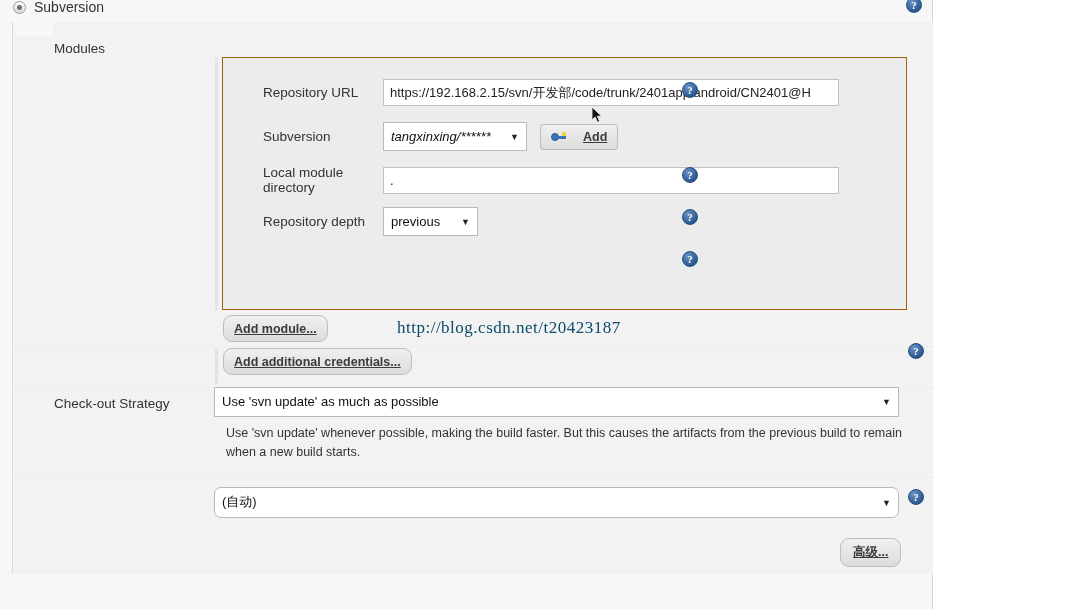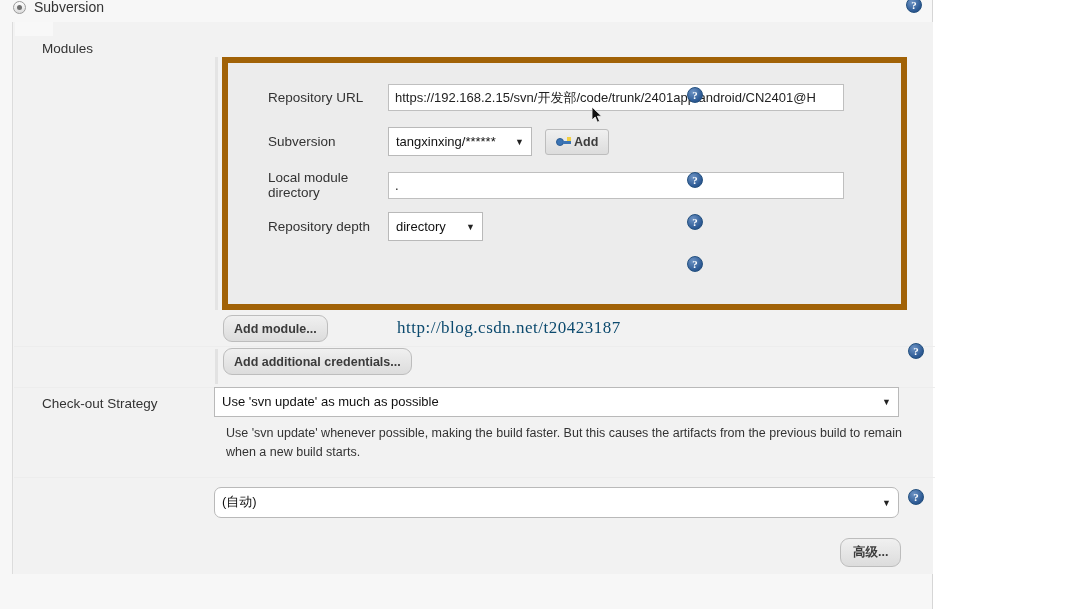--- a/index.html
+++ b/index.html
@@ -81,42 +81,42 @@
   }
 
   
   .row {
     position: absolute;
     left: 0;
     display: flex;
   }
   .row-label {
     width: 200px;
-    padding-left: 28px;
+    padding-left: 40px;
     box-sizing: border-box;
     font-size: 13.5px;
     color: #333;
     line-height: 1.3;
   }
   .row-label.cjk { font-size: 13.5px; }
 
   
   .tick {
     position: absolute;
     width: 3px;
     background: #e2e2e2;
   }
 
   
   .modules-box {
     position: absolute;
     left: 208px; top: 35px;
     width: 685px; height: 253px;
     background: #ececec;
-    border: 6px solid #a16207;
+    border: 1px solid #a16207;
     box-sizing: border-box;
   }
   .modules-sep {
     position: absolute;
     left: 201px; top: 35px;
     width: 3px; height: 253px;
     background: #e4e4e4;
   }
 
   .field-row {
@@ -167,32 +167,33 @@
     right: 7px; top: 50%;
     transform: translateY(-50%);
     font-size: 9px;
     color: #222;
     line-height: 1;
   }
 
   .btn {
     display: inline-flex;
     align-items: center;
-    gap: 2px;
+    gap: 16px;
     height: 26px;
     padding: 0 10px;
     background: linear-gradient(#f0f0f0, #dcdcdc);
     border: 1px solid #bdbdbd;
     border-radius: 3px;
     box-sizing: border-box;
     font-size: 12.5px;
     font-weight: bold;
     color: #3b3b3b;
     white-space: nowrap;
     cursor: default;
+    text-decoration: underline;
   }
   .btn.plain { font-weight: bold; border-radius: 9px; }
 
   
   .key-icon { position: relative; width: 16px; height: 12px; flex: none; }
   .key-icon .bow {
     position: absolute; left: 0; top: 2px;
     width: 8px; height: 8px; border-radius: 50%;
     background: #3b74b5;
     border: 1px solid #2d5d94;
@@ -303,21 +304,21 @@
         <div class="modules-box">
 
           <div class="field-row" style="top:21px; width:100%;">
             <div class="field-label">Repository URL</div>
             <div class="text-input url-val" style="width:456px;">https://192.168.2.15/svn/开发部/code/trunk/2401app/android/CN2401@H</div>
           </div>
           <div class="help" style="left:459px; top:24px;">?</div>
 
           <div class="field-row" style="top:64px; width:100%;">
             <div class="field-label">Subversion</div>
-            <div class="select" style="width:144px;">
+            <div class="select" style="width:144px;font-style:italic;">
               <span>tangxinxing/******</span>
               <span class="caret">▼</span>
             </div>
             <div class="btn" style="margin-left:13px;">
               <span class="key-icon">
                 <span class="bow"></span>
                   <span class="shaft"></span>
                   <span class="tooth"></span>
               </span>
               <span>Add</span>
@@ -326,21 +327,21 @@
 
           <div class="field-row" style="top:107px; width:100%;">
             <div class="field-label">Local module directory</div>
             <div class="text-input" style="width:456px;">.</div>
           </div>
           <div class="help" style="left:459px; top:109px;">?</div>
 
           <div class="field-row" style="top:149px; width:100%;">
             <div class="field-label">Repository depth</div>
             <div class="select" style="width:95px;">
-              <span>directory</span>
+              <span>previous</span>
               <span class="caret">▼</span>
             </div>
           </div>
           <div class="help" style="left:459px; top:151px;">?</div>
 
           <div class="help" style="left:459px; top:193px;">?</div>
         </div>
 
         <div class="btn plain" style="position:absolute; left:209px; top:293px; height:27px;">
           <span>Add module...</span>

